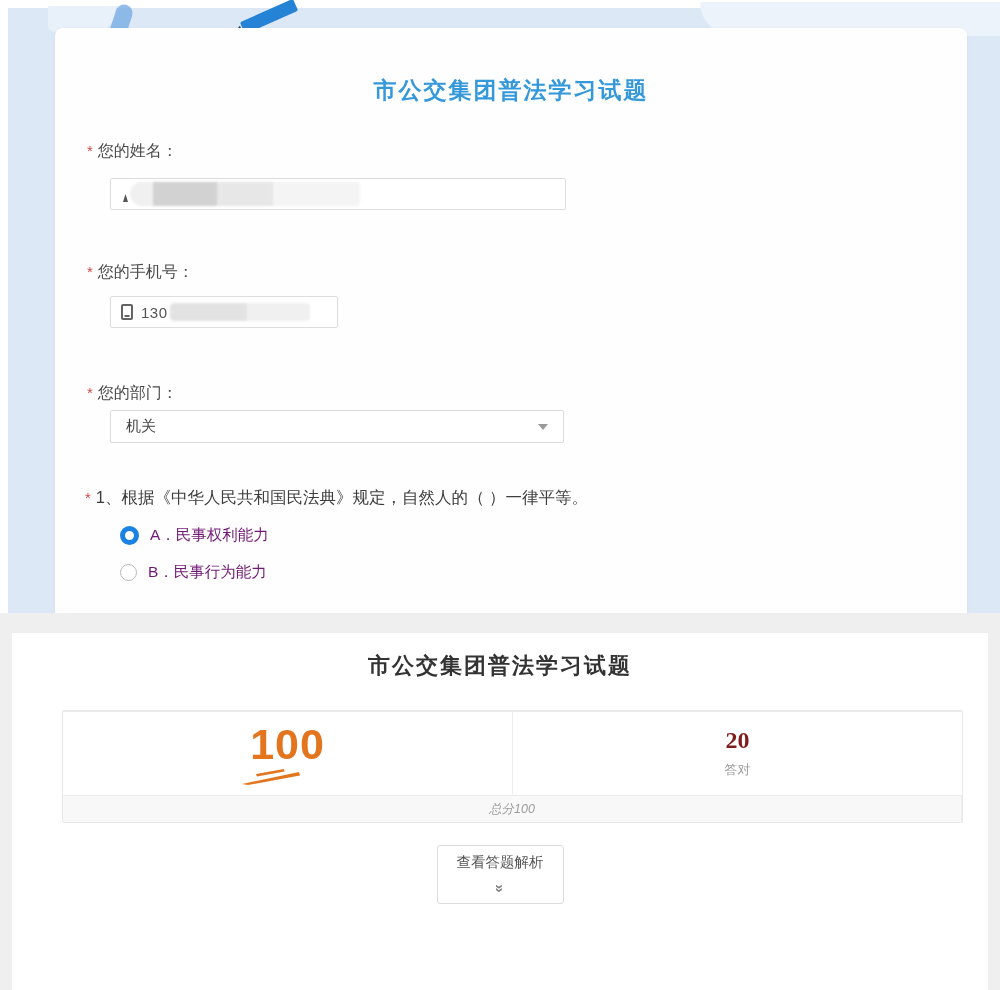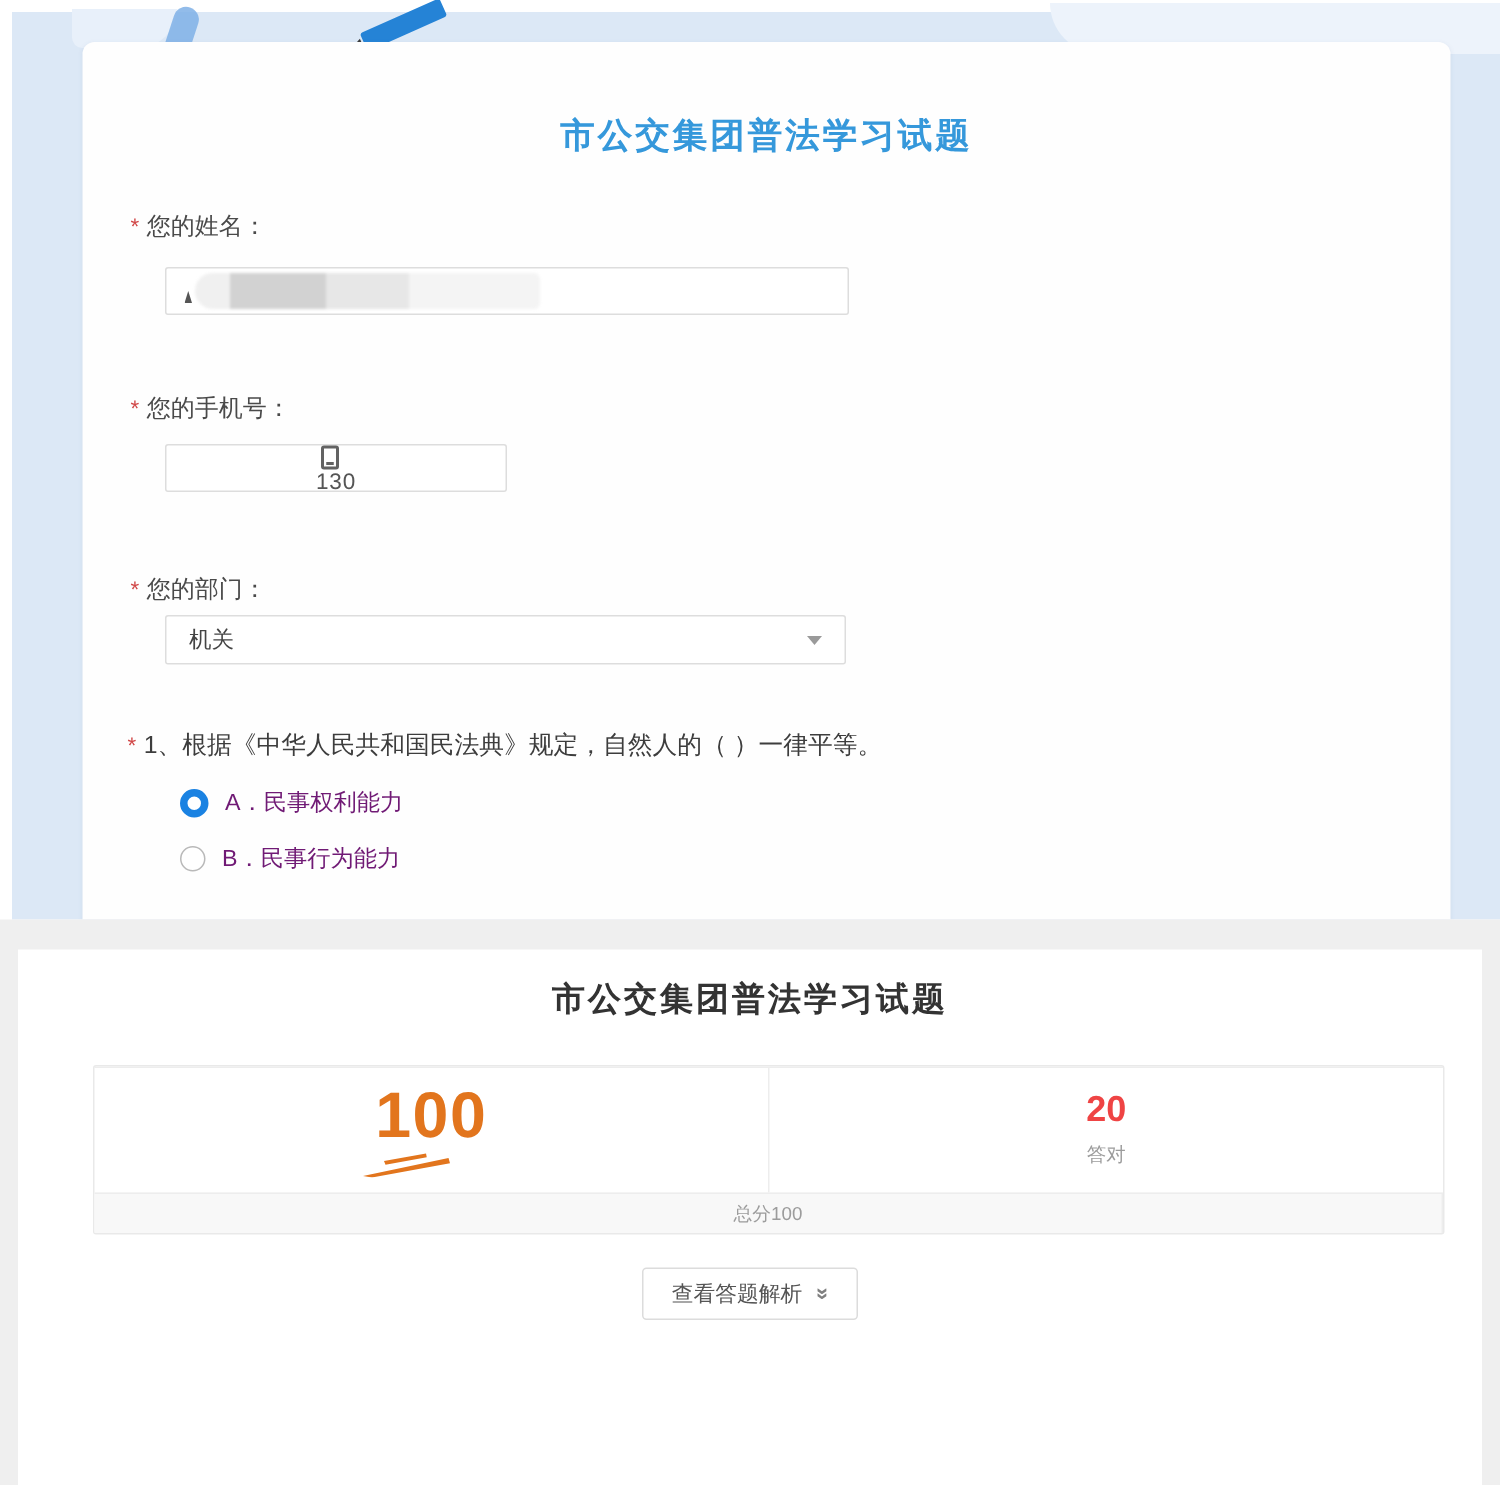--- a/index.html
+++ b/index.html
@@ -18,21 +18,21 @@
 
   .form-card { position:absolute; left:55px; top:28px; width:912px; height:585px; background:#fefefe; border-radius:8px 8px 0 0; box-shadow:0 1px 3px rgba(120,140,170,.12); }
   .form-title { margin-top:47px; text-align:center; font-size:23px; font-weight:bold; color:var(--title-blue,#3598db); letter-spacing:2px; line-height:30px; }
 
   .field-label { margin-top:36px; padding-left:32px; font-size:16px; color:#4a4a4a; }
   .field-label.gap-lg { margin-top:52px; }
   .field-label.gap-xl { margin-top:55px; }
   .req { color:var(--required-red,#d14848); margin-right:5px; font-size:15px; }
 
   .text-input { margin:16px 0 0 55px; width:456px; height:32px; background:#fff; border:1px solid #ddd; border-radius:2px; display:flex; align-items:center; padding:0 10px; }
-  .text-input.phone { margin-top:13px; width:228px;flex-direction:column; }
+  .text-input.phone { margin-top:13px; width:228px; }
 
   .redact-mark { width:5px; height:8px; background:#555; margin:8px 2px 0 2px; clip-path:polygon(50% 0,100% 100%,0 100%); }
   .redact-block { display:inline-block; height:24px; border-radius:12px 4px 4px 12px; filter:blur(1px);
                   background:linear-gradient(90deg,#f0f0f0 0 10%,#d2d2d2 10% 38%,#e7e7e7 38% 62%,#f4f4f4 62%); }
   .name-redact { width:230px; }
   .phone-redact { width:140px; height:18px; margin-left:2px; border-radius:4px;
                   background:linear-gradient(90deg,#e3e3e3 0 55%,#f0f0f0 55%); }
   .phone-glyph { position:relative; width:12px; height:16px; border:2px solid #636363; border-radius:2px; background:#fff; margin-right:8px; flex:none; }
   .phone-glyph::after { content:""; position:absolute; left:50%; bottom:1px; transform:translateX(-50%); width:5px; height:2px; background:#636363; }
   .phone-prefix { font-size:15px; color:#555; letter-spacing:.5px; }
@@ -54,29 +54,29 @@
   .respondent { padding:23px 0 18px 24px; }
   .respondent-redact { width:118px; height:26px; border-radius:2px; filter:blur(.5px);
                        background:linear-gradient(90deg,#d4d4d4 0 68%,#c2c2c2 68%); }
   .respondent-label { margin-top:13px; font-size:14px; color:#9c9c9c; }
 
   .stats-row { display:flex; border-top:1px solid #ededed; height:84px; }
   .stat-cell { flex:1; display:flex; flex-direction:column; align-items:center; justify-content:center; }
   .stat-cell.first { border-right:1px solid #ededed; }
   .score-value { font-size:43px; font-weight:bold; color:var(--score-orange,#e2751d); line-height:1; letter-spacing:1px; }
   .swoosh { margin-top:1px; margin-right:26px; }
-  .correct-value { font-size:24px; font-weight:bold; color:#ef4444; line-height:1; }
+  .correct-value { font-size:24px; font-weight:bold; color:#7f1d1d; line-height:1;font-family:Liberation Serif, serif; }
   .correct-label { margin-top:9px; font-size:13px; color:#9c9c9c; }
 
   .stats-footer { display:flex; border-top:1px solid #ededed; background:#f8f8f8; height:27px; }
   .footer-cell { flex:1; text-align:center; line-height:26px; font-size:12.5px; color:#9c9c9c; }
-  .footer-cell.first { border-right:1px solid #ededed; }
+  .footer-cell.first { border-right:1px solid #ededed;font-style:italic; }
 
   .btn-row { text-align:center; margin-top:22px; }
-  .analysis-btn { display:inline-flex; align-items:center; gap:9px; padding:7px 19px; background:#fff; border:1px solid #dcdcdc; border-radius:3px; font-size:14.5px; color:#555; font-family:inherit; cursor:pointer; }
+  .analysis-btn { display:inline-flex; align-items:center; gap:9px; padding:7px 19px; background:#fff; border:1px solid #dcdcdc; border-radius:3px; font-size:14.5px; color:#555; font-family:inherit; cursor:pointer;flex-direction:column; }
   .chevron-dd { display:inline-block; transform:rotate(90deg); color:#808080; font-size:15px; font-weight:bold; line-height:1; }
 </style>
 </head>
 <body>
 
 <div class="page">
 
   <section class="form-section">
     <div class="banner">
       <span class="deco wave-1"></span>

